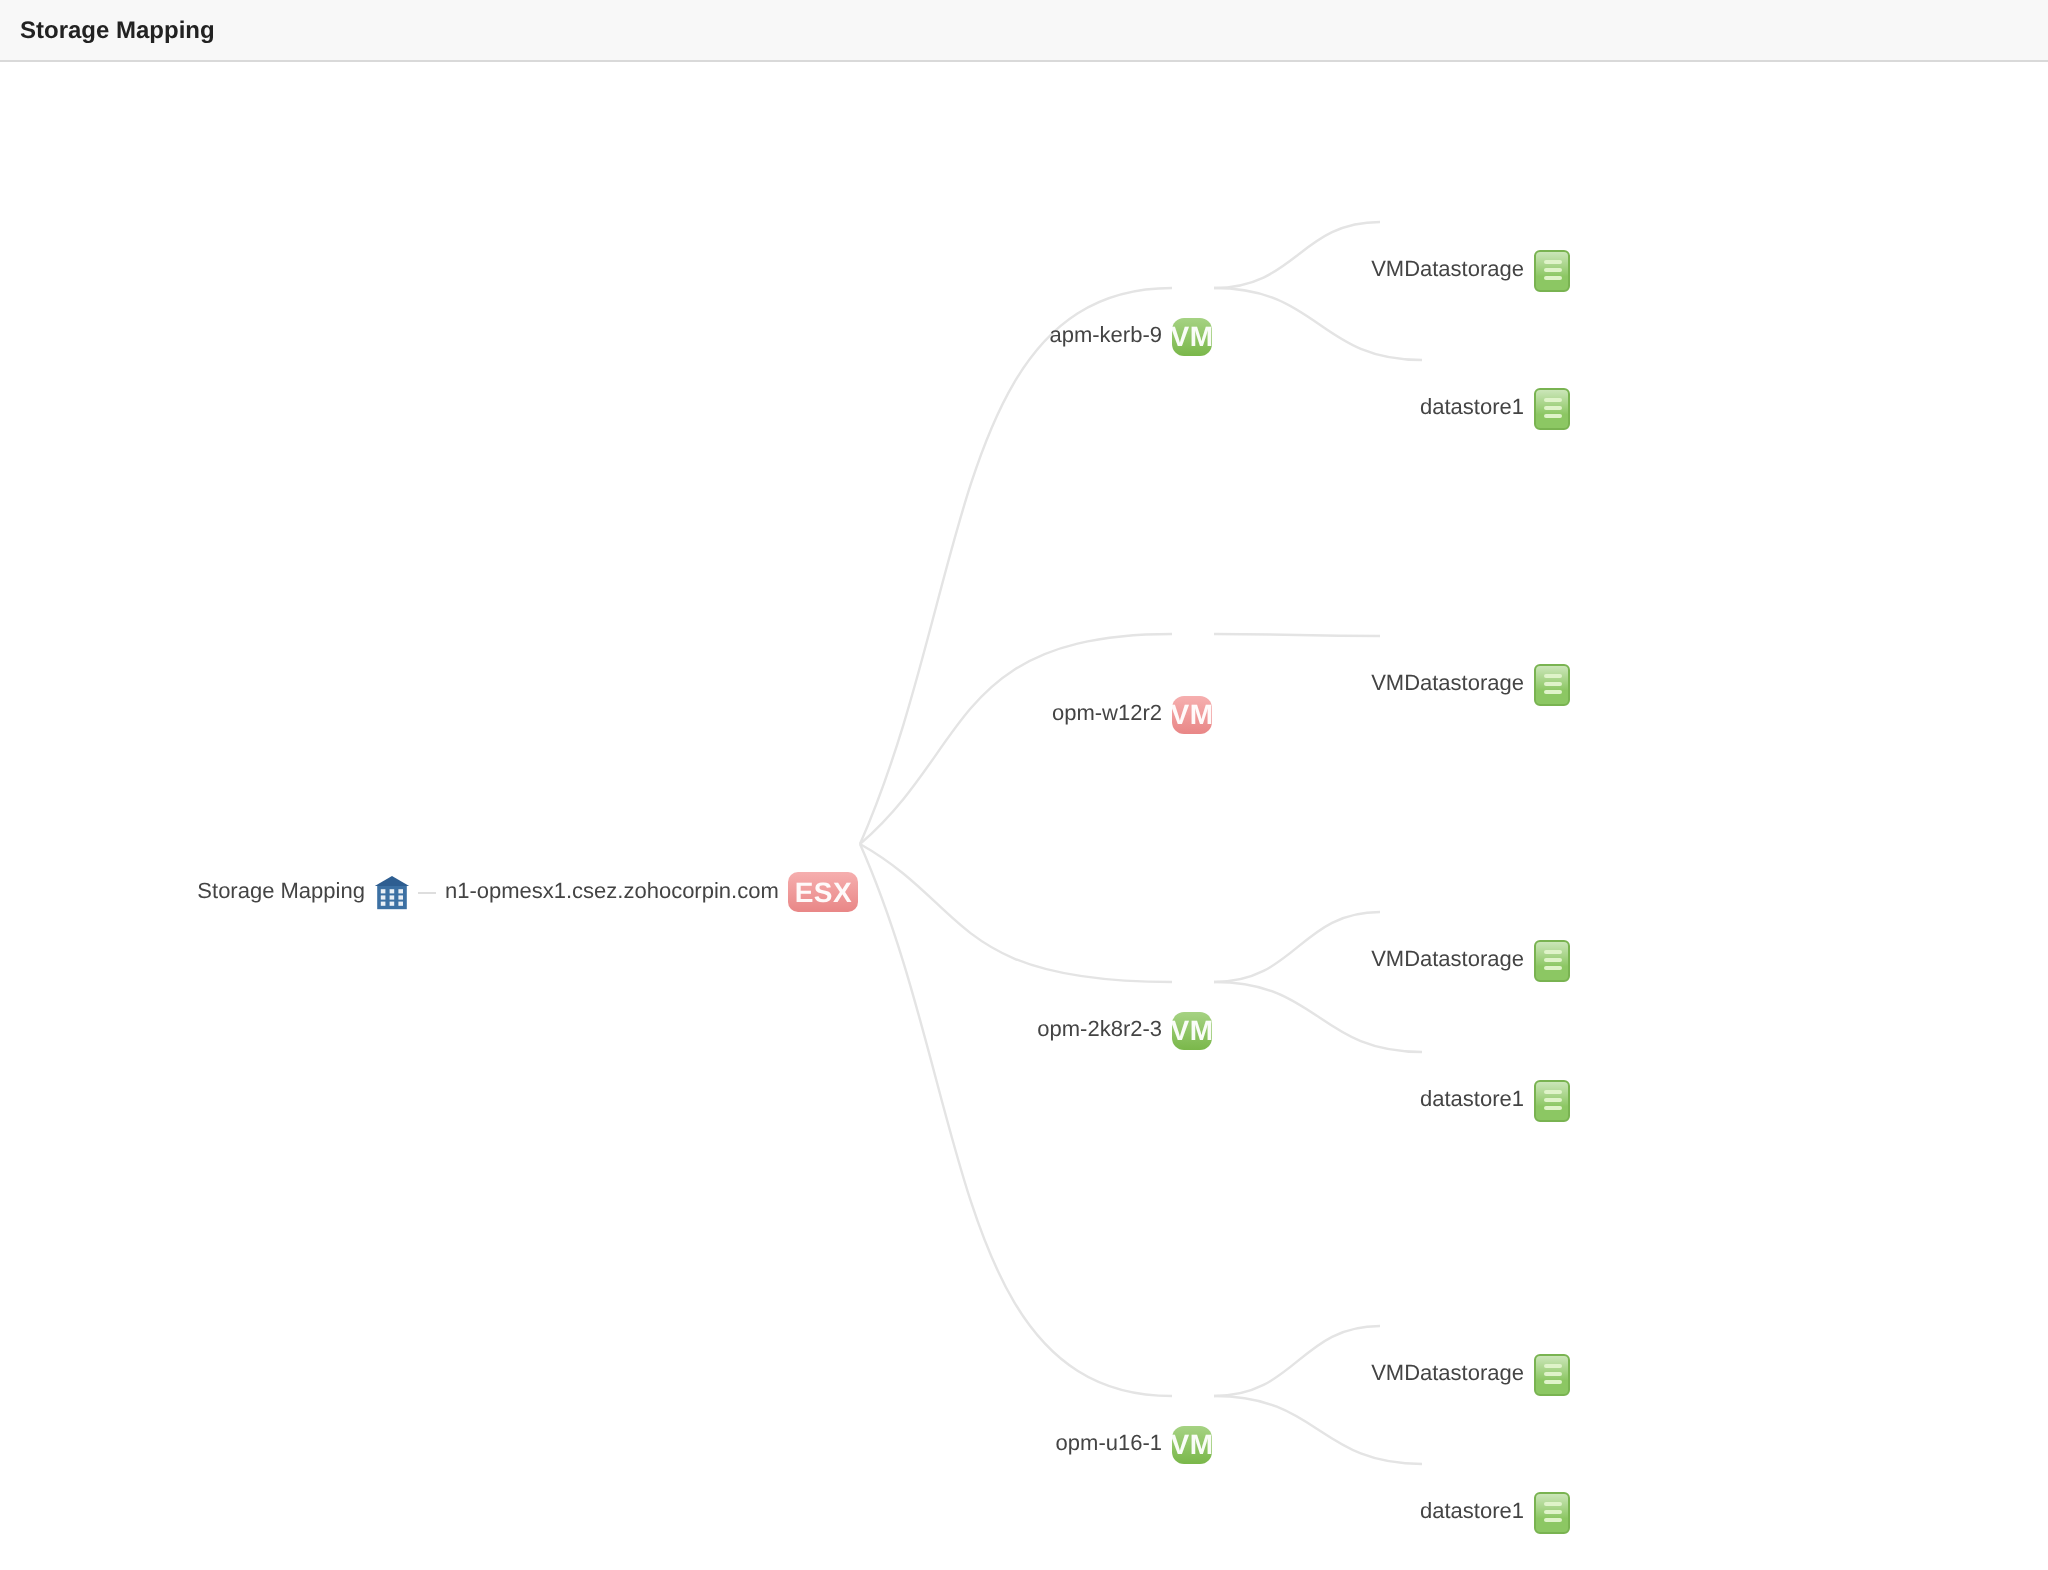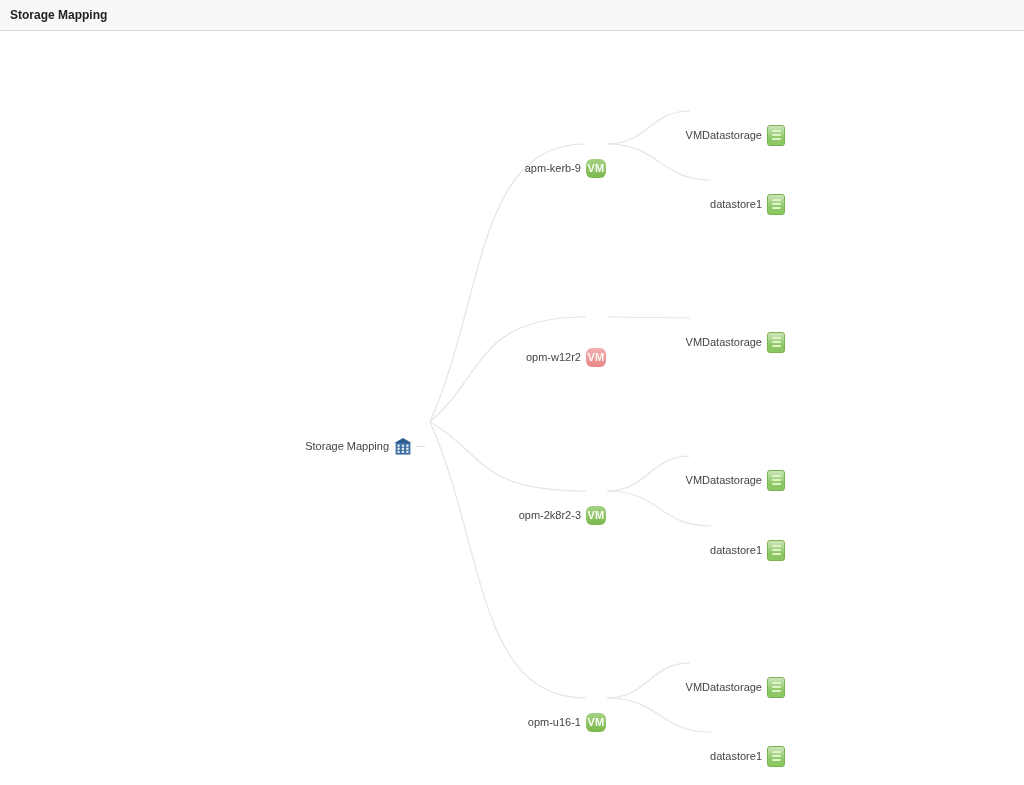--- a/index.html
+++ b/index.html
@@ -17,21 +17,21 @@
   svg.links{position:absolute;left:0;top:0;pointer-events:none;}
   .link{fill:none;stroke:var(--link,#e4e4e4);stroke-width:1.2;}
   .node{
     position:absolute;height:28px;display:flex;align-items:center;
     white-space:nowrap;font-size:11px;color:#444;margin-top:24px;
   }
   .node .lbl{margin-right:5px;}
   .grp{display:flex;align-items:center;}
   .badge{
     display:flex;align-items:center;justify-content:center;
-    font-weight:bold;font-size:11px;color:rgba(255,255,255,.95);
+    font-weight:bold;font-size:14px;color:rgba(255,255,255,.95);
     letter-spacing:.2px;
     background-image:linear-gradient(rgba(255,255,255,.30),rgba(0,0,0,.04));
   }
   .vm-badge{width:20px;height:19px;border-radius:6px;}
   .esx-badge{min-width:19px;height:20px;border-radius:5px;padding:0 3px;}
   .up{background-color:var(--vm_up,#7fbf4d);}
   .down{background-color:var(--vm_down,#f28c8c);}
   .esx-badge{background-color:var(--esx,#f28c8c);}
   .ds-icon{
     width:16px;height:19px;border-radius:3px;
@@ -85,20 +85,24 @@
           <rect x="3.4" y="9.7" width="2.3" height="2.1"></rect>
             <rect x="7.8" y="9.7" width="2.3" height="2.1"></rect>
             <rect x="12.2" y="9.7" width="2.3" height="2.1"></rect>
           <rect x="3.4" y="12.8" width="2.3" height="2.1"></rect>
             <rect x="7.8" y="12.8" width="2.3" height="2.1"></rect>
             <rect x="12.2" y="12.8" width="2.3" height="2.1"></rect>
         </g>
       </svg>
     </span>
     <span class="mini-link"></span>
+    <span class="grp">
+      <span class="lbl">n1-opmesx1.csez.zohocorpin.com</span>
+      <span class="badge esx-badge">ESX</span>
+    </span>
   </div>
 
   <div class="node" style="top:99px;right:418px">
     <span class="lbl">apm-kerb-9</span>
     <span class="badge vm-badge up">VM</span>
   </div>
   <div class="node" style="top:288px;right:418px">
     <span class="lbl">opm-w12r2</span>
     <span class="badge vm-badge down">VM</span>
   </div>

